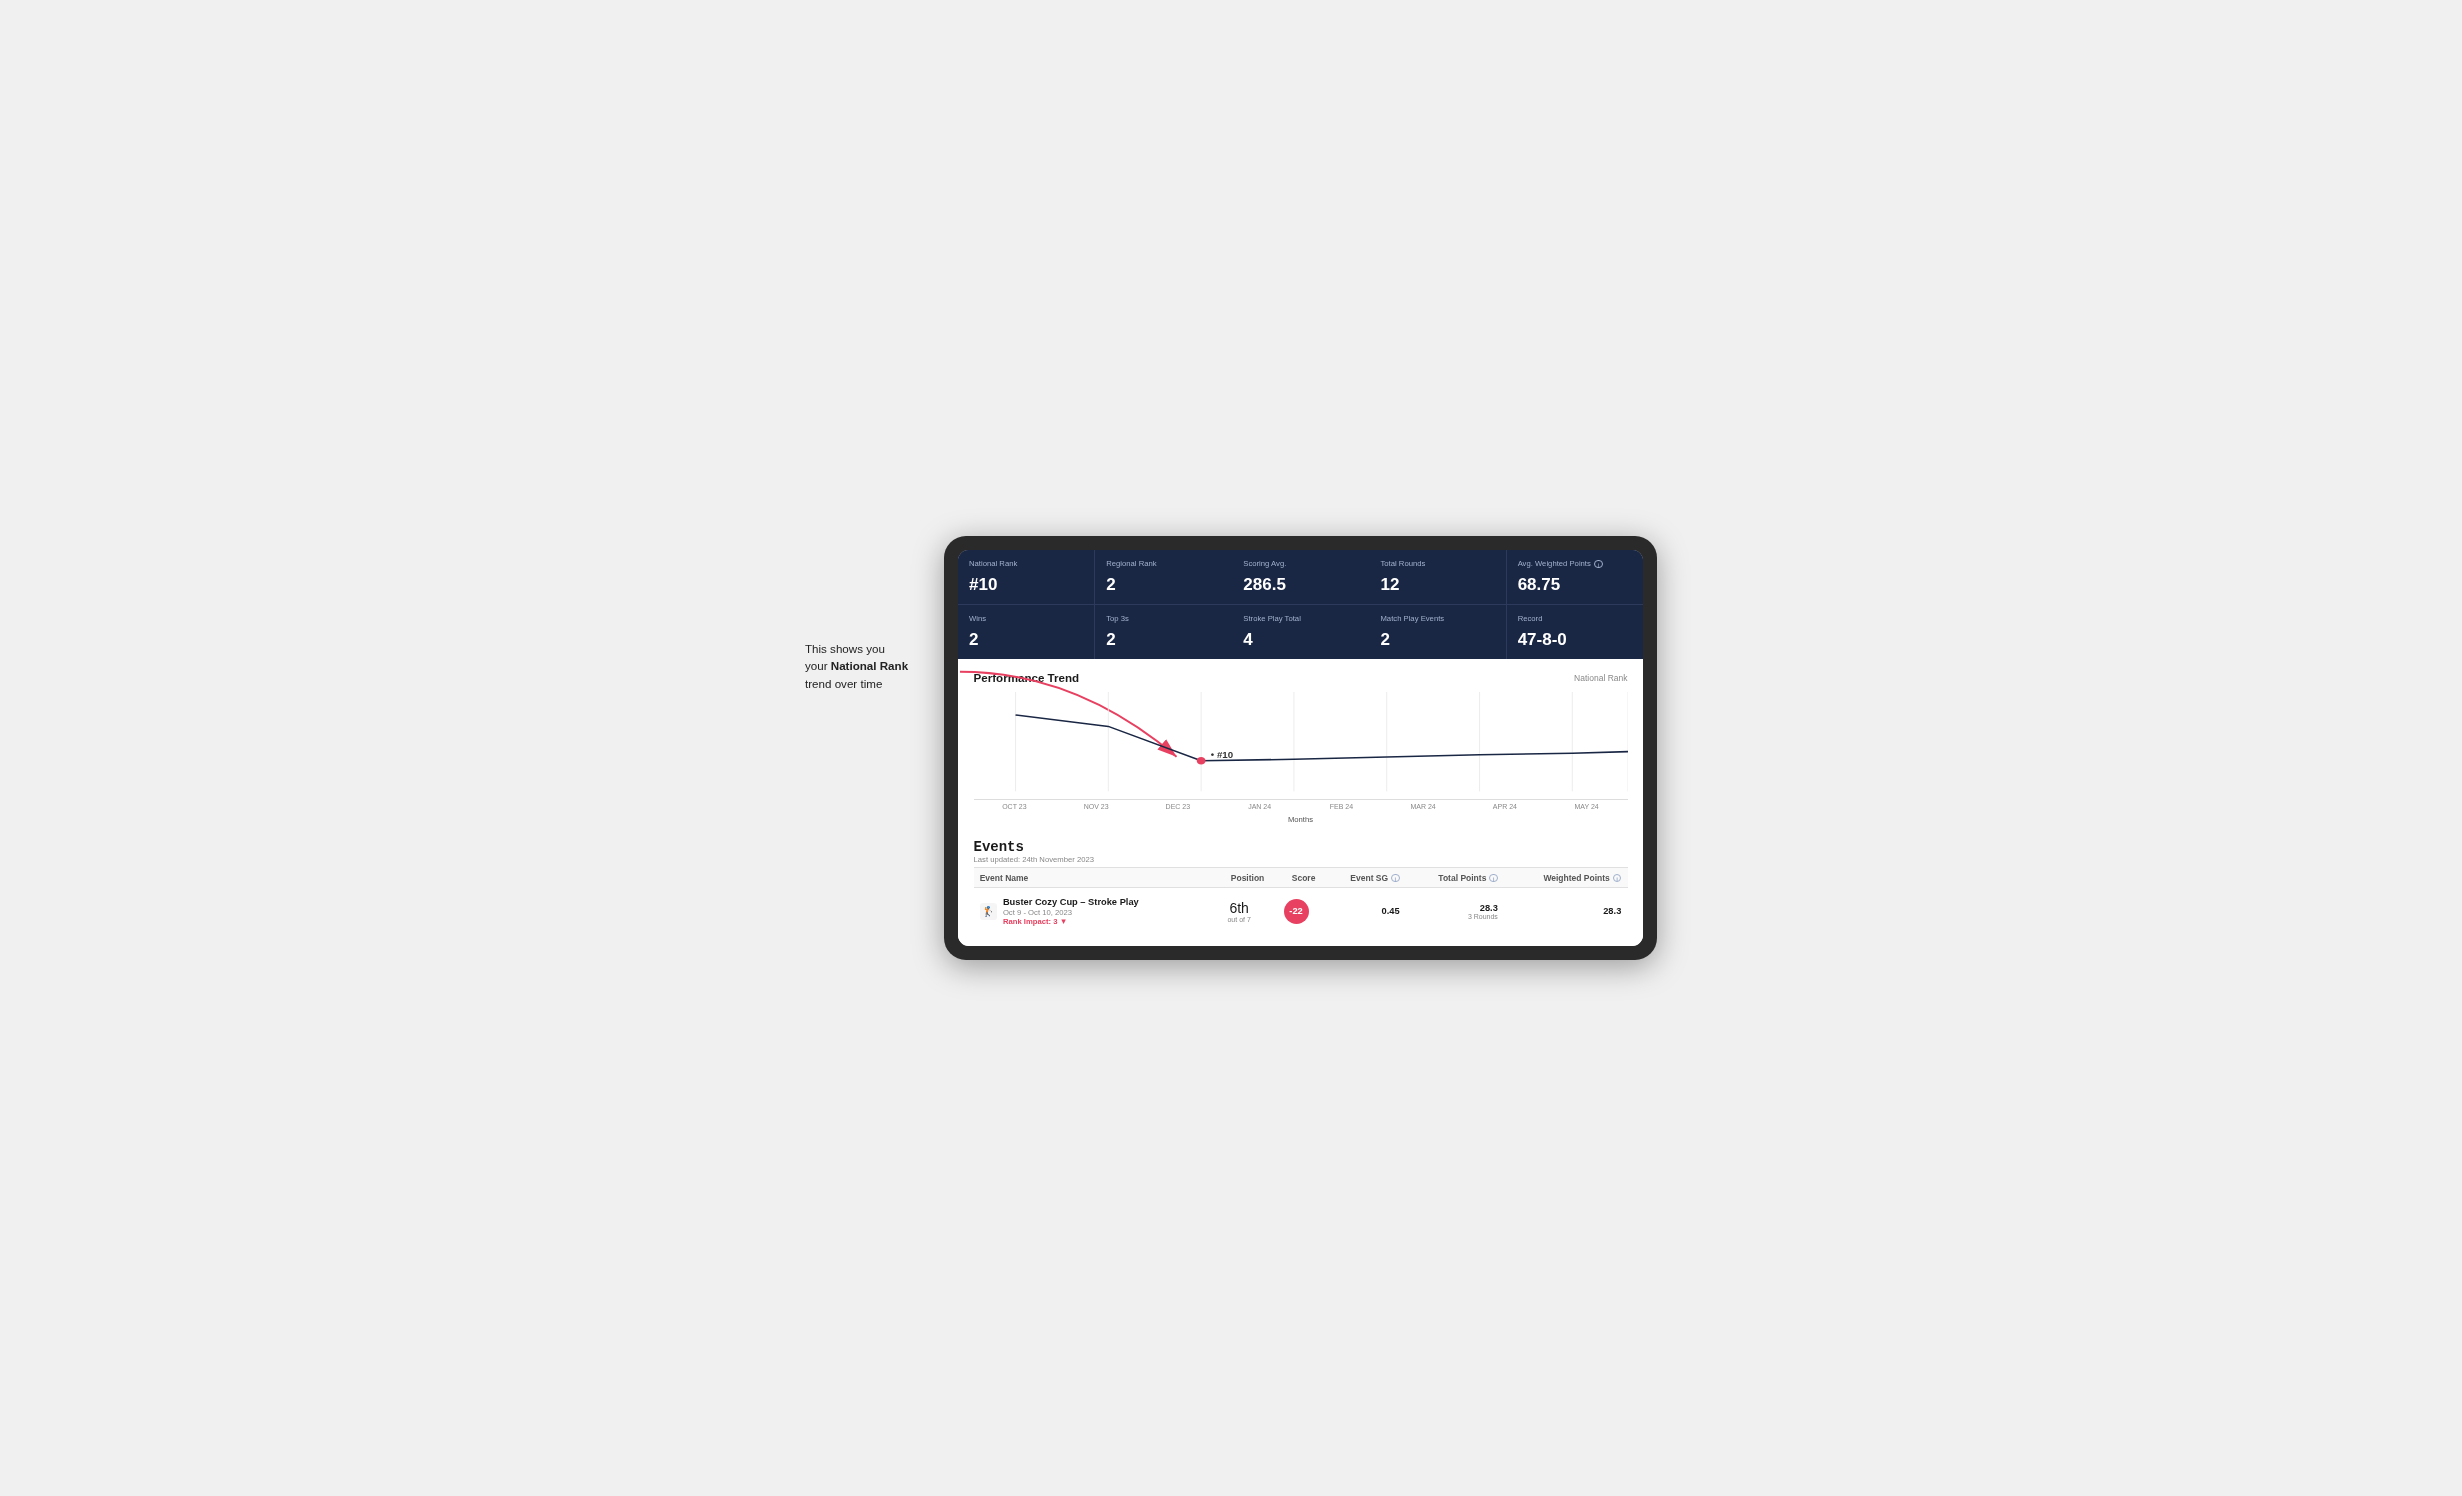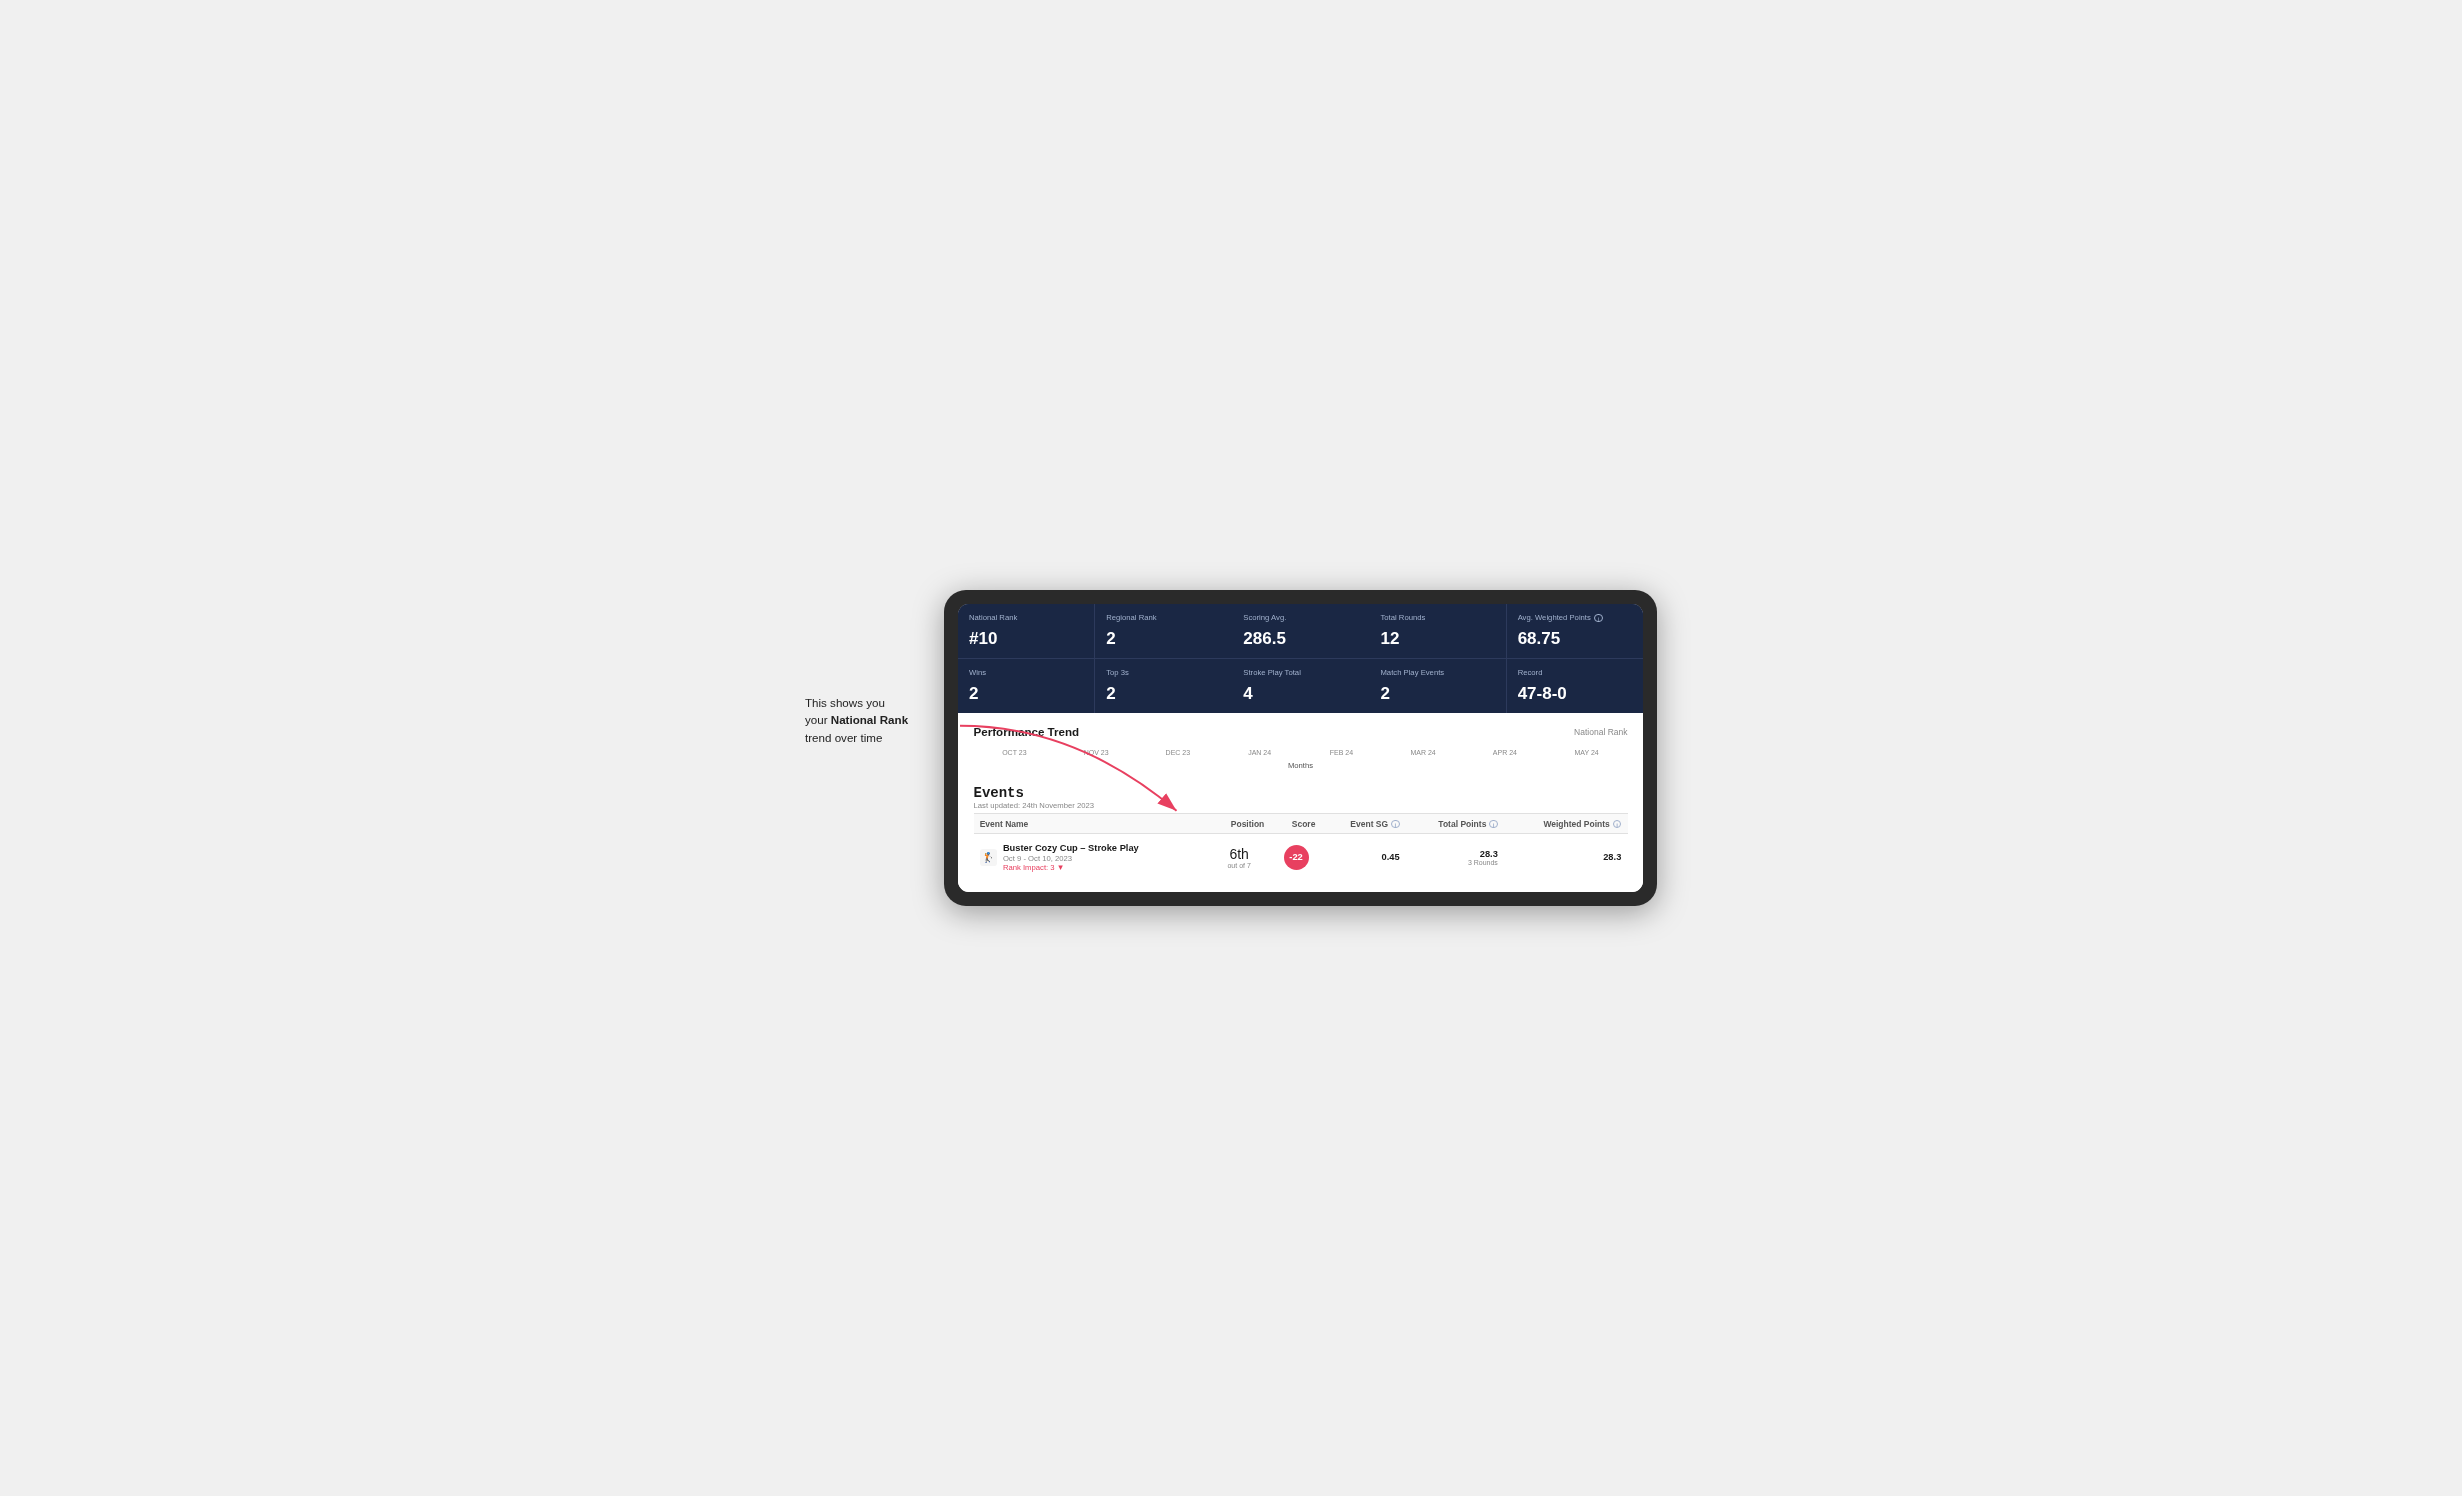--- a/index.html
+++ b/index.html
@@ -197,20 +197,21 @@
       font-size: 7.7px;
       color: #888;
     }
     .rank-impact {
       font-size: 7.7px;
       color: #1a2744;
       font-weight: 500;
     }
     .rank-impact span {
       color: #e84060;
+      font-weight: bold;
     }
     .position-cell {
       text-align: center;
     }
     .position-main {
       font-size: 14px;
       font-weight: 400;
       color: #1a1a1a;
     }
     .position-sub {
@@ -321,20 +322,39 @@
           <div class="stat-value">47-8-0</div>
         </div>
       </div>
 
       <div class="content-area">
 
         <div class="chart-section">
           <div class="chart-header">
             <div class="chart-title">Performance Trend</div>
             <div class="chart-subtitle">National Rank</div>
+          </div>
+          <div class="chart-container">
+            <svg class="chart-svg" viewBox="0 0 740 140" preserveAspectRatio="none">
+
+              <line x1="47" y1="0" x2="47" y2="130" stroke="#e8e8e8" stroke-width="1"></line>
+              <line x1="152" y1="0" x2="152" y2="130" stroke="#e8e8e8" stroke-width="1"></line>
+              <line x1="257" y1="0" x2="257" y2="130" stroke="#e8e8e8" stroke-width="1"></line>
+              <line x1="362" y1="0" x2="362" y2="130" stroke="#e8e8e8" stroke-width="1"></line>
+              <line x1="467" y1="0" x2="467" y2="130" stroke="#e8e8e8" stroke-width="1"></line>
+              <line x1="572" y1="0" x2="572" y2="130" stroke="#e8e8e8" stroke-width="1"></line>
+              <line x1="677" y1="0" x2="677" y2="130" stroke="#e8e8e8" stroke-width="1"></line>
+              <line x1="740" y1="0" x2="740" y2="130" stroke="#e8e8e8" stroke-width="1"></line>
+
+              <polyline points="47,30 152,45 257,90 362,88 467,85 572,82 677,80 740,78" fill="none" stroke="#1a2744" stroke-width="2"></polyline>
+
+              <circle cx="257" cy="90" r="5" fill="#e84060"></circle>
+
+              <text x="268" y="86" font-size="11" fill="#333" font-weight="600">• #10</text>
+            </svg>
           </div>
           <div class="chart-x-labels">
             <div class="chart-x-label">OCT 23</div>
             <div class="chart-x-label">NOV 23</div>
             <div class="chart-x-label">DEC 23</div>
             <div class="chart-x-label">JAN 24</div>
             <div class="chart-x-label">FEB 24</div>
             <div class="chart-x-label">MAR 24</div>
             <div class="chart-x-label">APR 24</div>
             <div class="chart-x-label">MAY 24</div>

